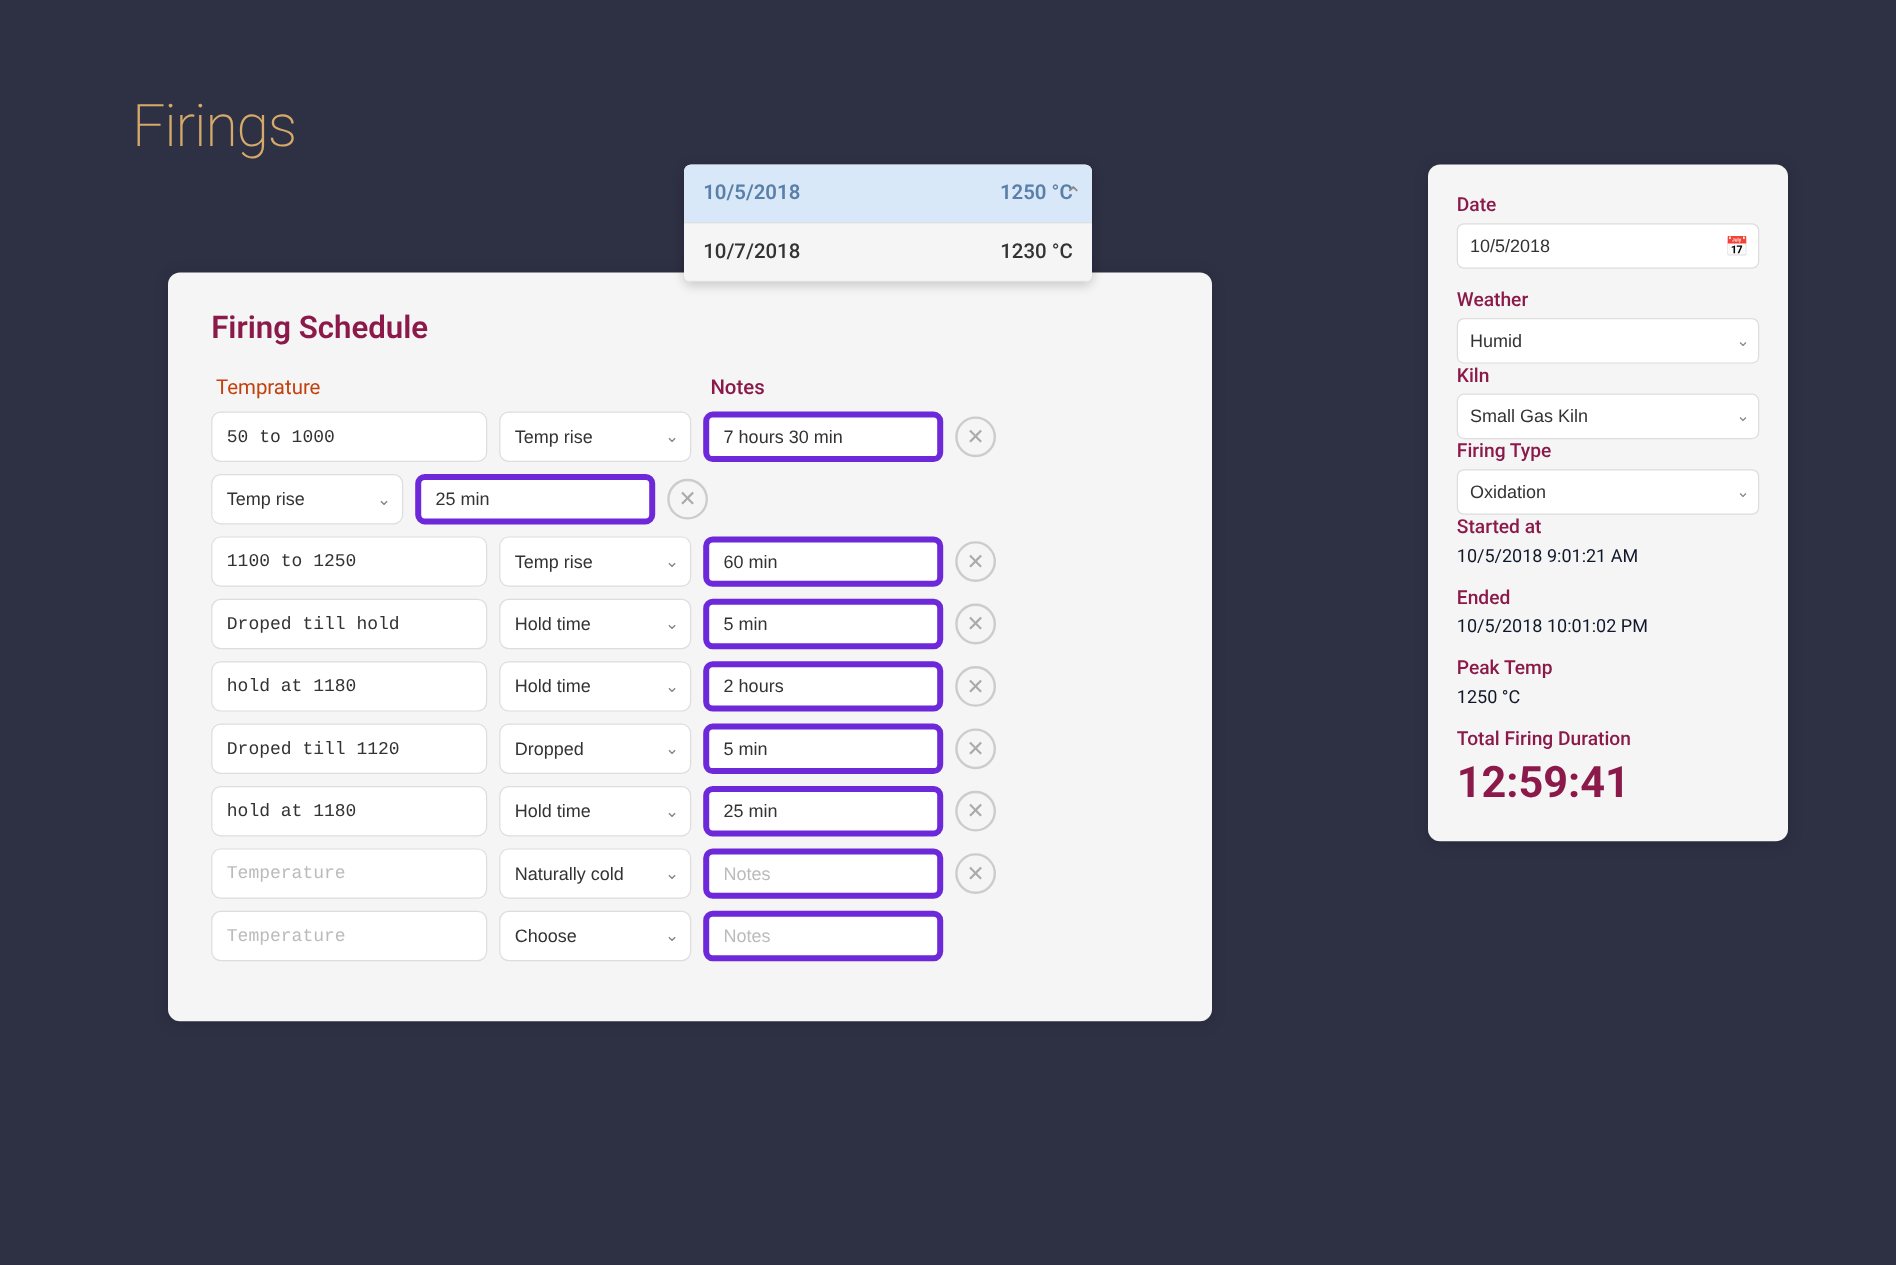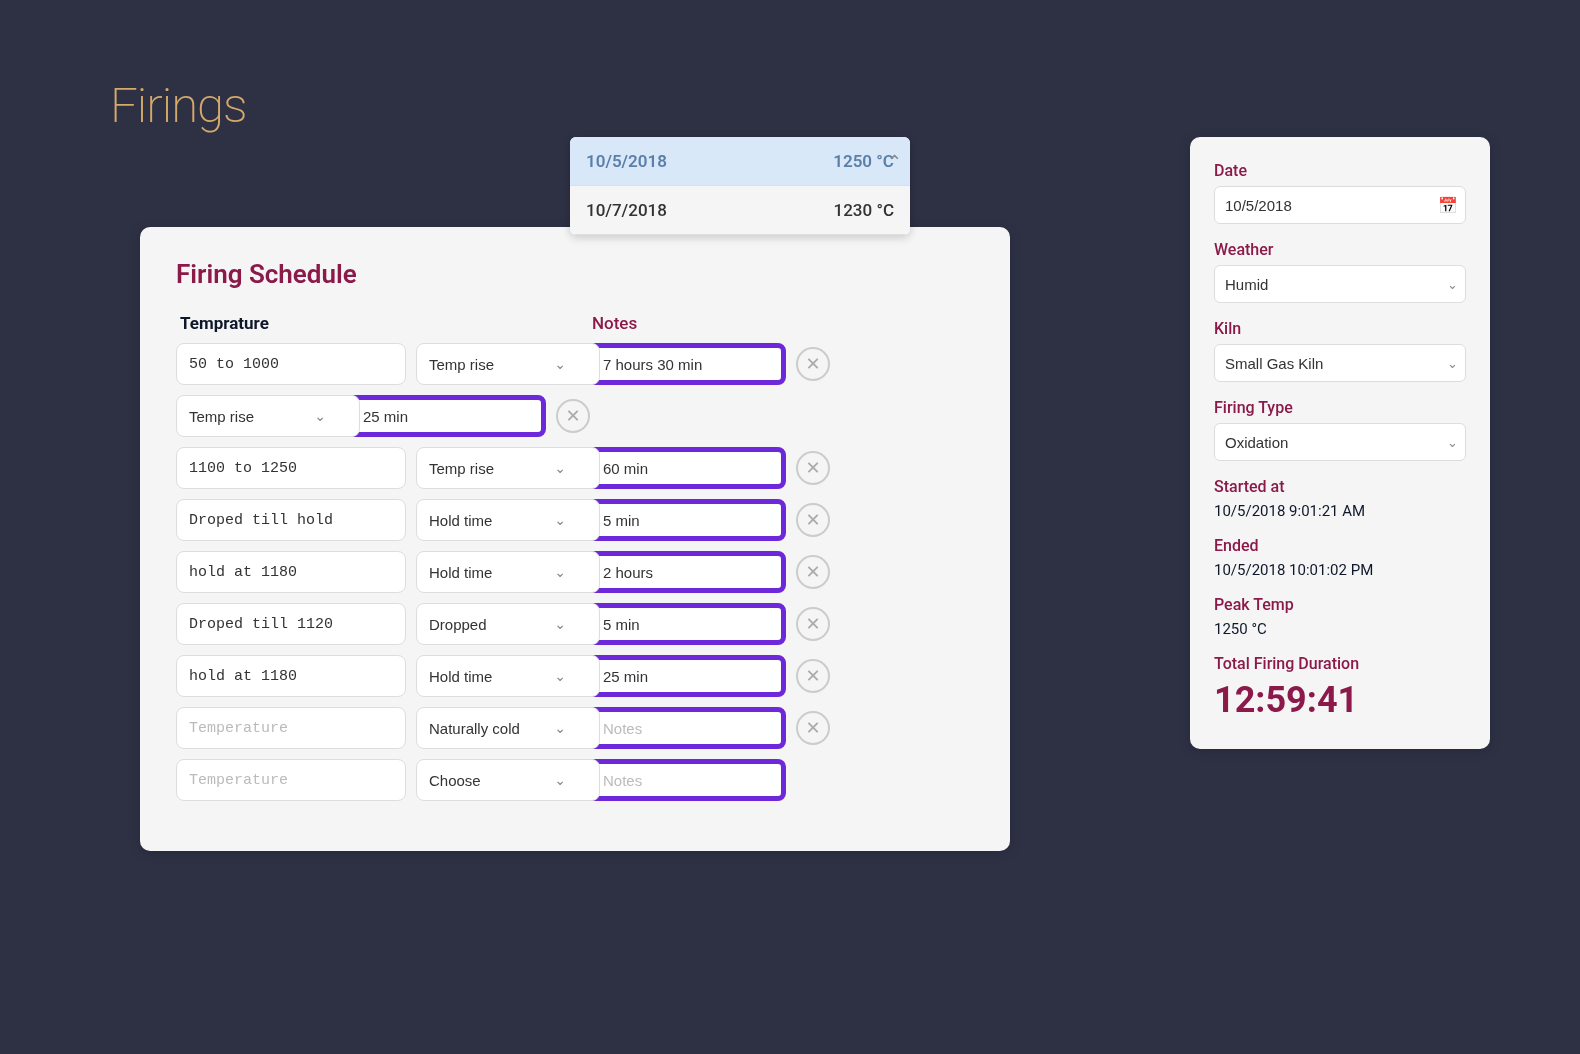--- a/index.html
+++ b/index.html
@@ -121,22 +121,22 @@
     .cols-header {
       display: flex;
       gap: 12px;
       margin-bottom: 10px;
       padding-left: 4px;
     }
 
     .col-header-temp {
       width: 230px;
       font-size: 17px;
-      color: #0f172a;
-      font-weight: 700;
+      color: #c2410c;
+      font-weight: 400;
     }
 
     .col-header-notes {
       margin-left: 170px;
       font-size: 17px;
       color: #8b1a4a;
       font-weight: 500;
     }
 
     .schedule-row {
@@ -162,21 +162,21 @@
     .temp-input::placeholder {
       color: #bbb;
     }
 
     .type-select-wrapper {
       position: relative;
       width: 160px;
     }
 
     .type-select {
-      width: 184px;
+      width: 160px;
       height: 42px;
       border: 1px solid #ddd;
       border-radius: 8px;
       padding: 0 32px 0 12px;
       font-size: 15px;
       background: #fff;
       color: #333;
       appearance: none;
       -webkit-appearance: none;
       outline: none;
@@ -271,21 +271,21 @@
       right: 8px;
       top: 50%;
       transform: translateY(-50%);
       color: #888;
       font-size: 16px;
       pointer-events: none;
     }
 
     .detail-select-wrapper {
       position: relative;
-      margin-bottom: 16px;
+      margin-bottom: 0;
     }
 
     .detail-select {
       width: 100%;
       height: 38px;
       border: 1px solid #ddd;
       border-radius: 6px;
       padding: 0 32px 0 10px;
       font-size: 15px;
       background: #fff;

